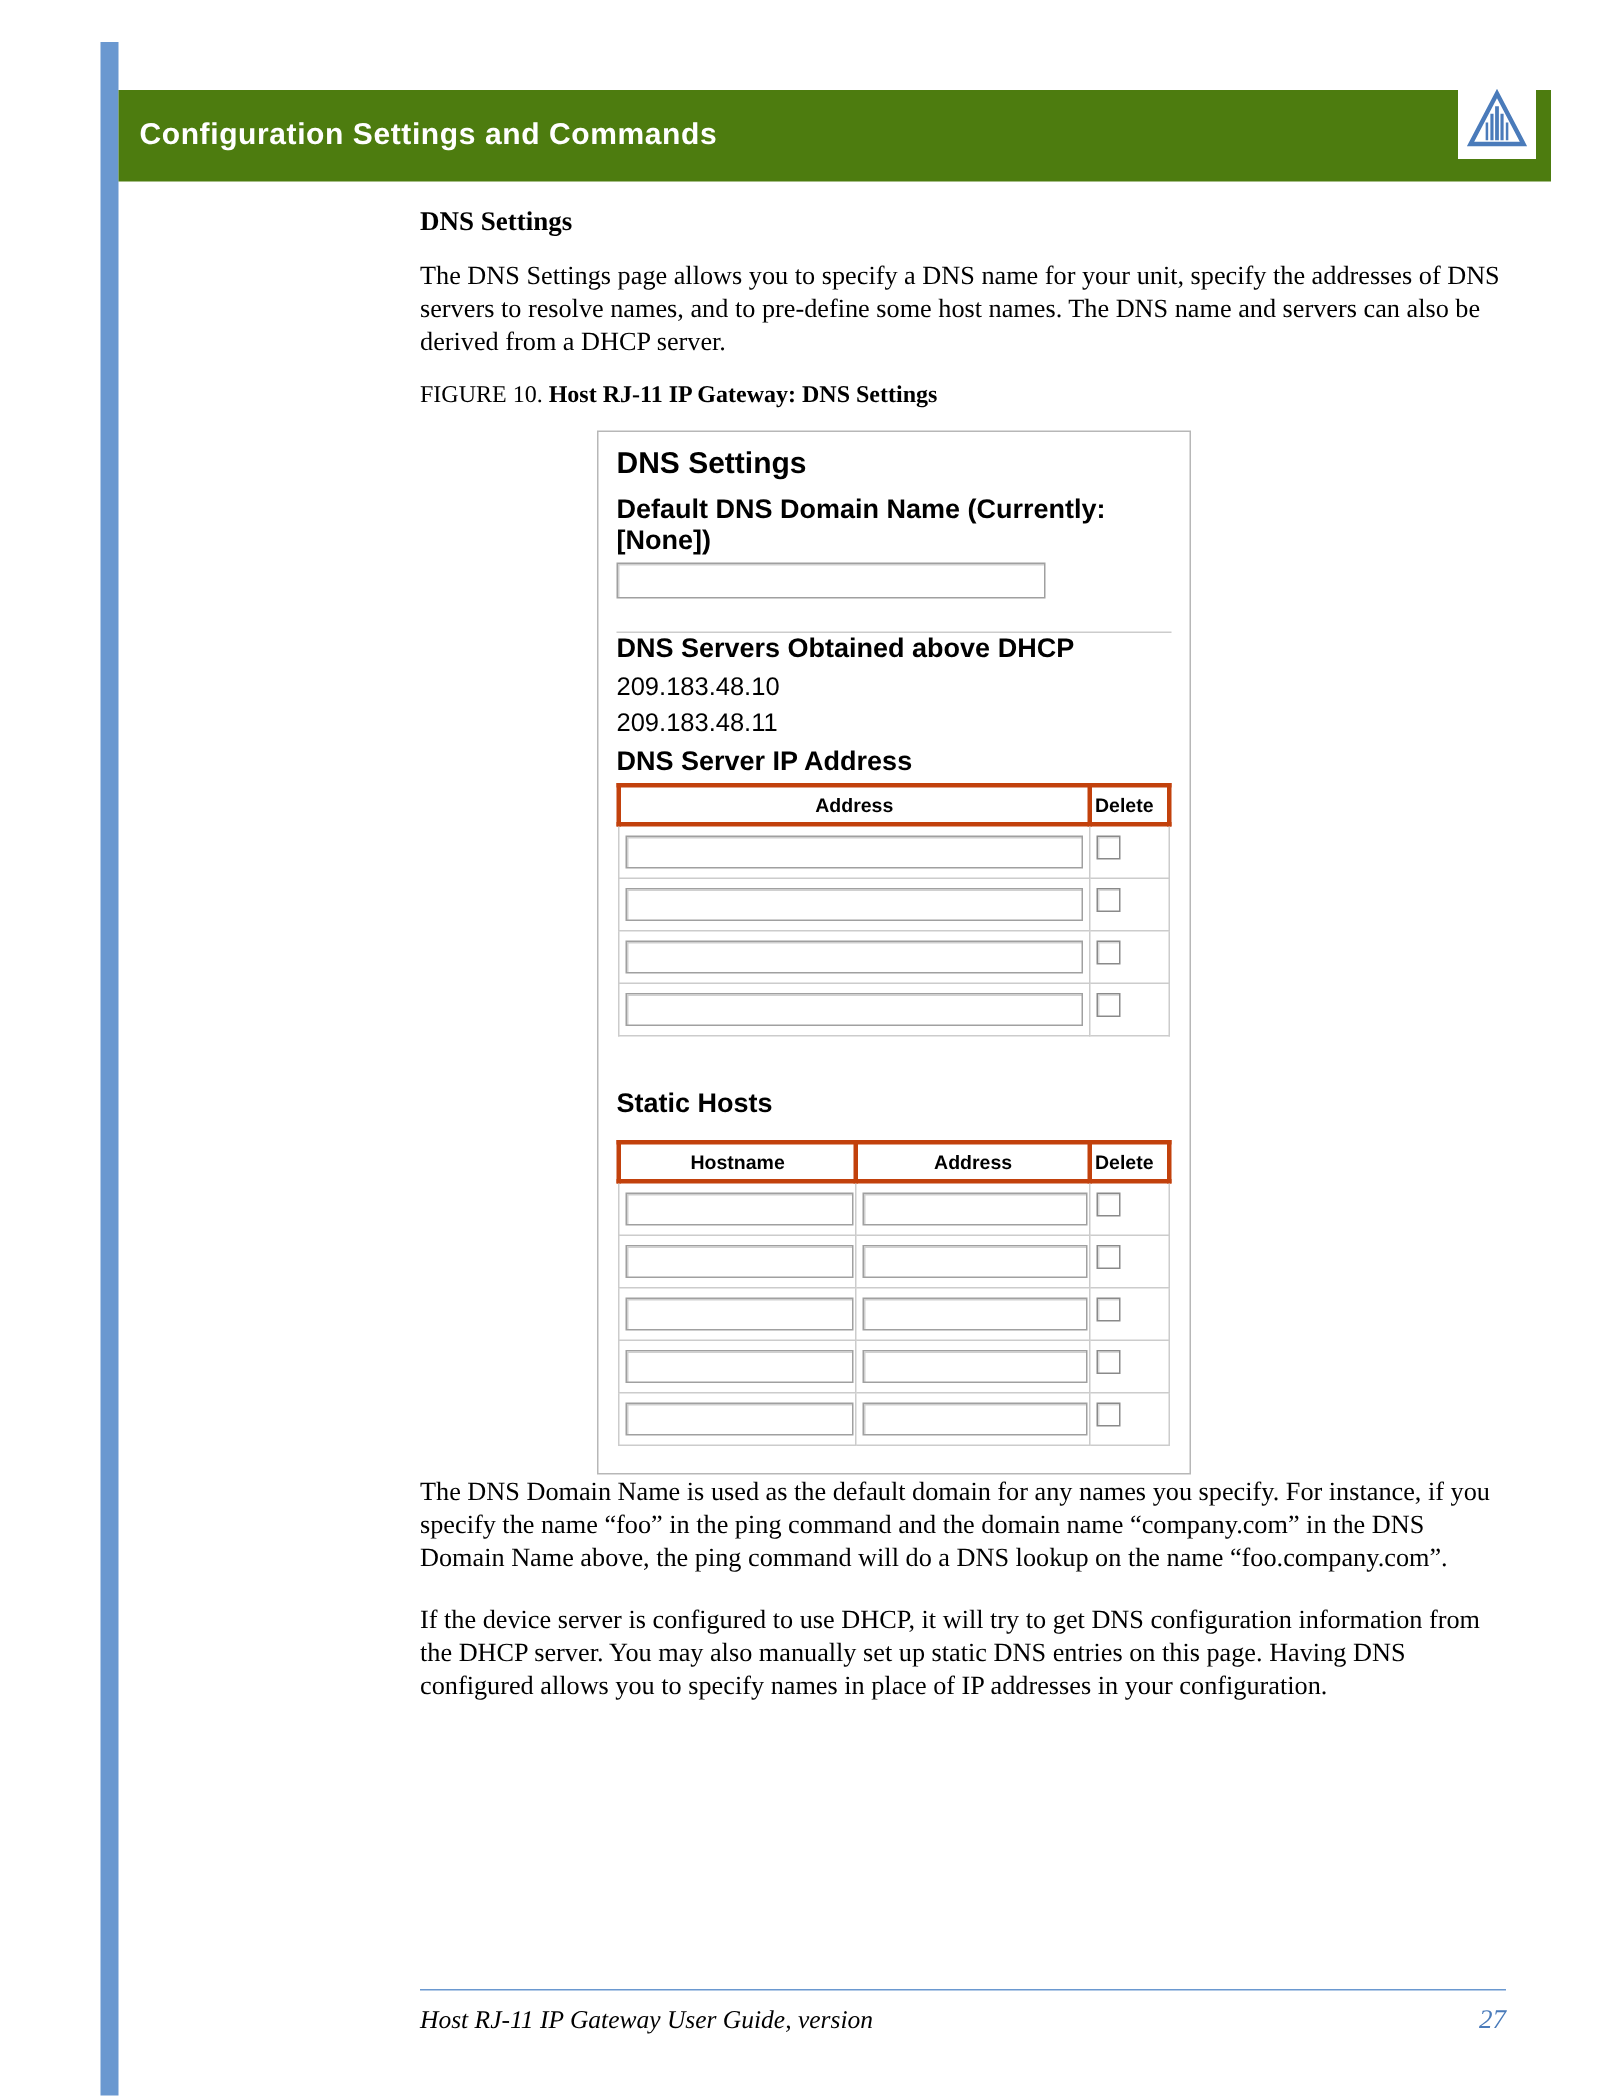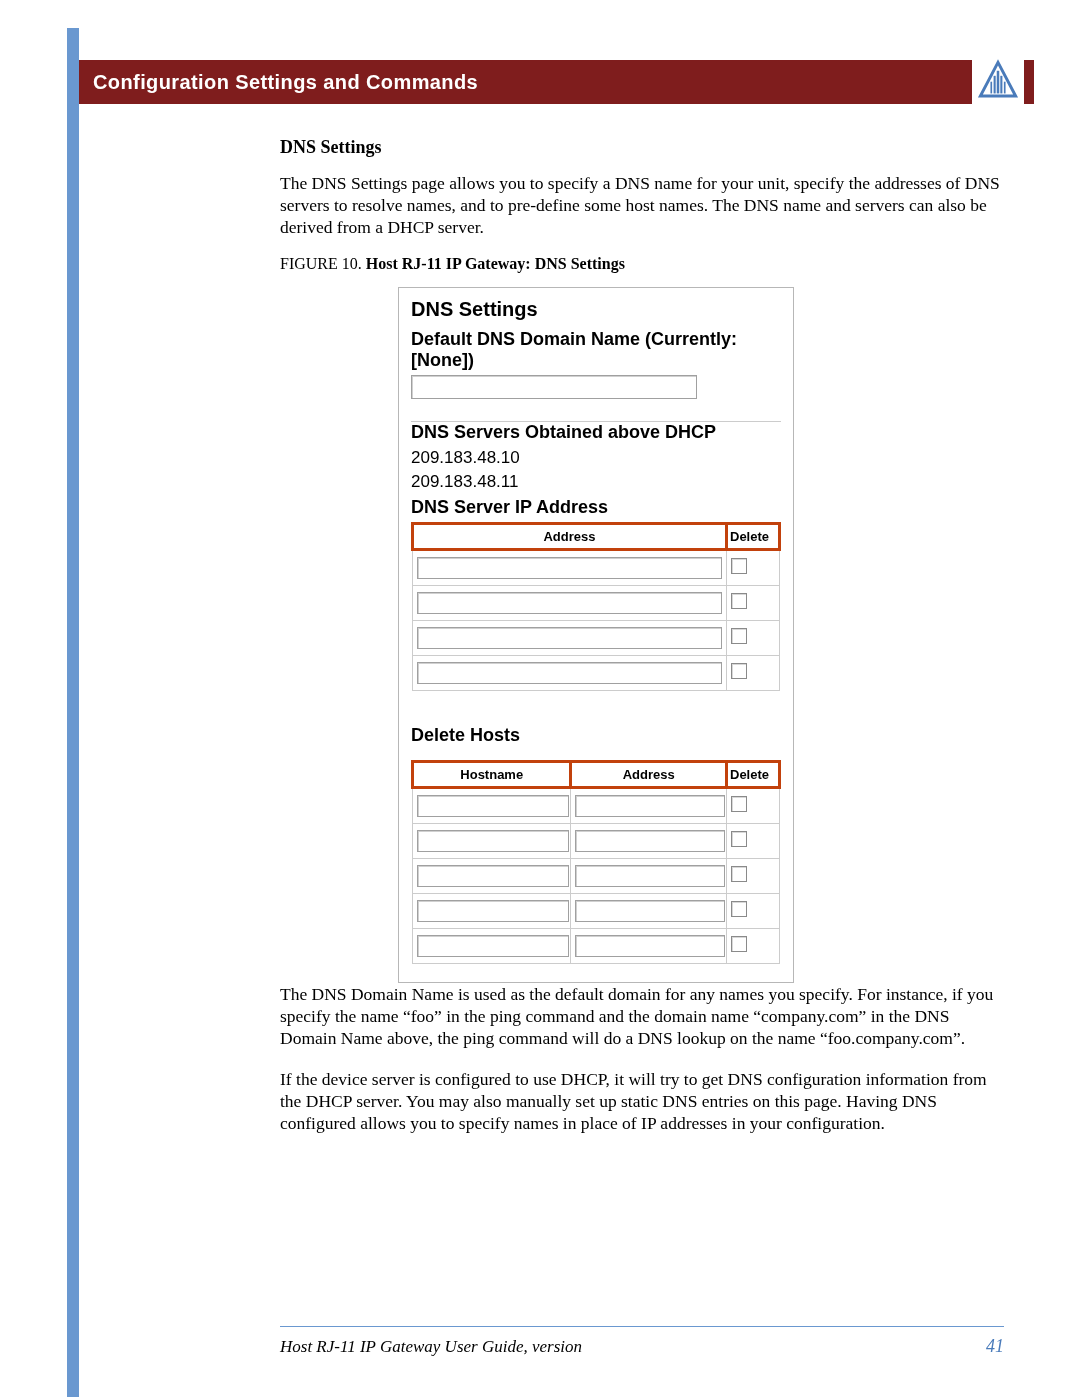--- a/index.html
+++ b/index.html
@@ -21,22 +21,22 @@
     top: 28px;
     bottom: 0;
     width: 12px;
     background: #6a98d0;
   }
   .header-bar {
     position: absolute;
     left: 79px;
     right: 46px;
     top: 60px;
-    height: 44px;
-    background: #7f1d1d;
+    height: 61px;
+    background: #4d7c0f;
     display: flex;
     align-items: center;
     padding-left: 14px;
     color: #fff;
     font-family: "Segoe UI", Arial, sans-serif;
     font-size: 20px;
     font-weight: 600;
     letter-spacing: 0.4px;
   }
   .logo-box {
@@ -230,21 +230,21 @@
             </tr>
           <tr>
               <td>
                 <input class="cell-input" value="" style="">
               </td>
               <td class="cell-check"><span class="cb"></span></td>
             </tr>
         </tbody>
       </table>
 
-      <div class="sb-h3">Delete Hosts</div>
+      <div class="sb-h3">Static Hosts</div>
 
       <table class="sb-table">
         <thead>
           <tr>
             <th>Hostname</th>
             <th>Address</th>
             <th class="cell-check">Delete</th>
           </tr>
         </thead>
         <tbody>
@@ -297,15 +297,15 @@
       </table>
     </div>
 
     <div class="body-text">The DNS Domain Name is used as the default domain for any names you specify. For instance, if you specify the name “foo” in the ping command and the domain name “company.com” in the DNS Domain Name above, the ping command will do a DNS lookup on the name “foo.company.com”.</div>
     <div class="body-text" style="margin-top:18px">If the device server is configured to use DHCP, it will try to get DNS configuration information from the DHCP server. You may also manually set up static DNS entries on this page. Having DNS configured allows you to specify names in place of IP addresses in your configuration.</div>
   </div>
 
   <div class="footer-rule"></div>
   <div class="footer">
     <span class="footer-left">Host RJ-11 IP Gateway User Guide, version</span>
-    <span class="footer-right">41</span>
+    <span class="footer-right">27</span>
   </div>
 </div>
 
 </body></html>

